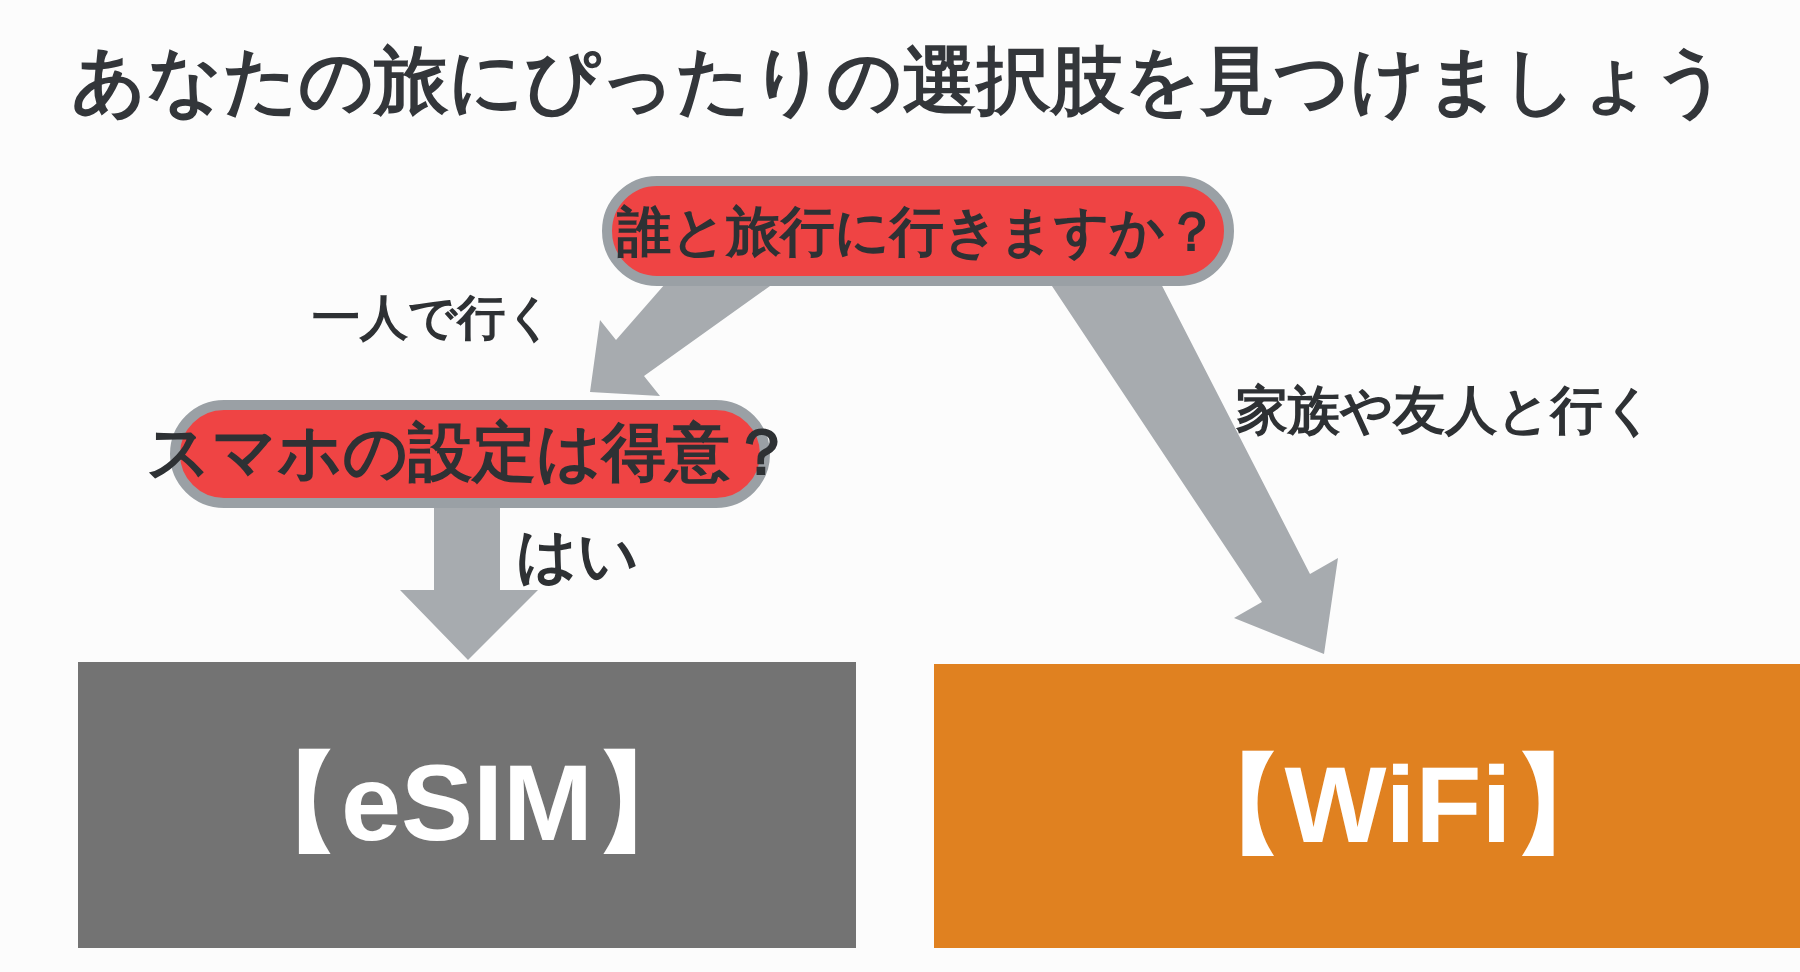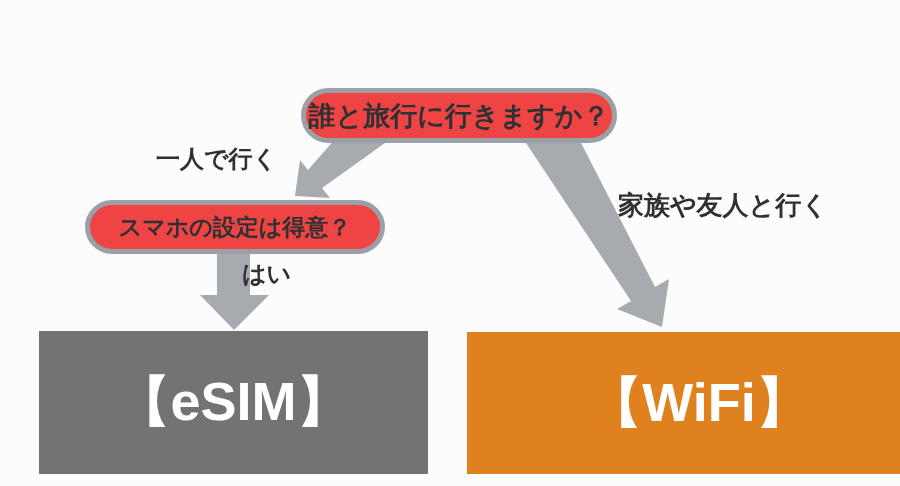--- a/index.html
+++ b/index.html
@@ -20,43 +20,44 @@
   .bubble{
     position:absolute;box-sizing:border-box;
     background:#ef4444;
     border:5px solid #9aa0a5;
     border-radius:32px;
     display:flex;align-items:center;justify-content:center;
     font-weight:800;color:#2e3134;
     white-space:nowrap;
   }
   .bubble.q1{left:301px;top:88px;width:316px;height:55px;font-size:27px;}
-  .bubble.q2{left:85px;top:200px;width:300px;height:54px;font-size:23px;}
+  .bubble.q2{left:85px;top:200px;width:300px;height:54px;font-size:32px;}
   .branch-label{
     position:absolute;
     font-weight:800;color:#2e3134;white-space:nowrap;
   }
   .label-alone{left:156px;top:143px;font-size:24px;}
-  .label-yes{left:242px;top:258px;font-size:24px;}
+  .label-yes{left:258px;top:258px;font-size:30px;}
   .label-family{left:618px;top:188px;font-size:26px;}
   .result{
     position:absolute;
     display:flex;align-items:center;justify-content:center;
     color:#ffffff;font-weight:800;font-size:54px;
     white-space:nowrap;cursor:pointer;
   }
   .result.esim{left:39px;top:331px;width:389px;height:143px;background:#737373;}
   .result.wifi{left:467px;top:332px;width:464px;height:142px;background:#e08120;}
   .arrow{fill:#a7abaf;}
 </style>
 </head>
 <body>
 
 <div class="canvas">
 
+  <h1 class="title">あなたの旅にぴったりの選択肢を見つけましょう</h1>
 
   <svg class="arrows" width="900" height="486" viewBox="0 0 900 486">
     <polygon class="arrow" points="336,138 308,170 300,160 295,196 330,198 322,188 392,138"></polygon>
     <polygon class="arrow" points="217,248 217,295 200,295 234,330 269,295 250,295 250,248"></polygon>
     <polygon class="arrow" points="522,137 631,301 617,309 662,327 669,279 655,287 578,137"></polygon>
   </svg>
 
   <div class="bubble q1">
     <span>誰と旅行に行きますか？</span>
   </div>

